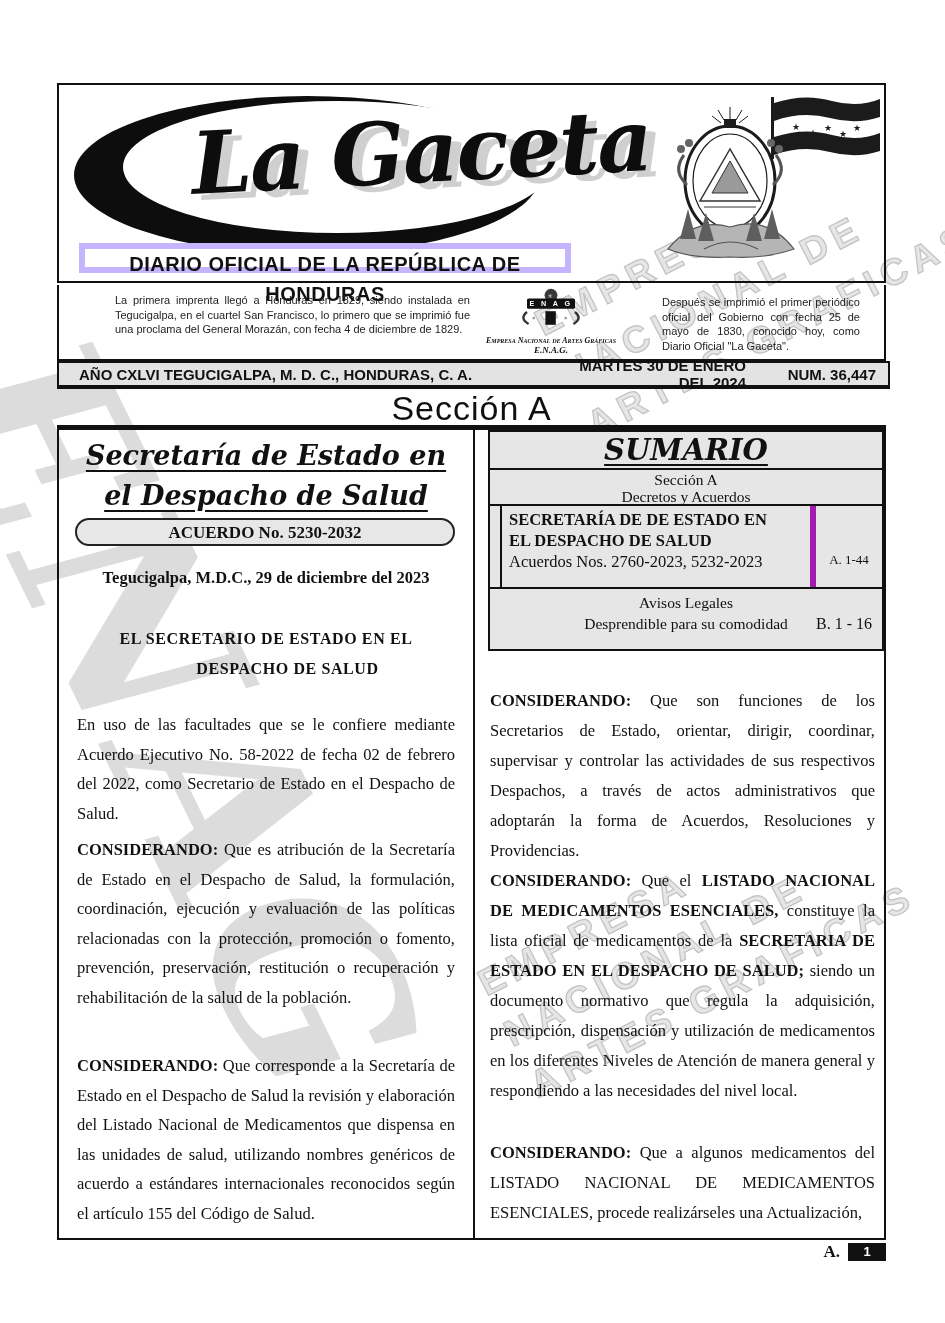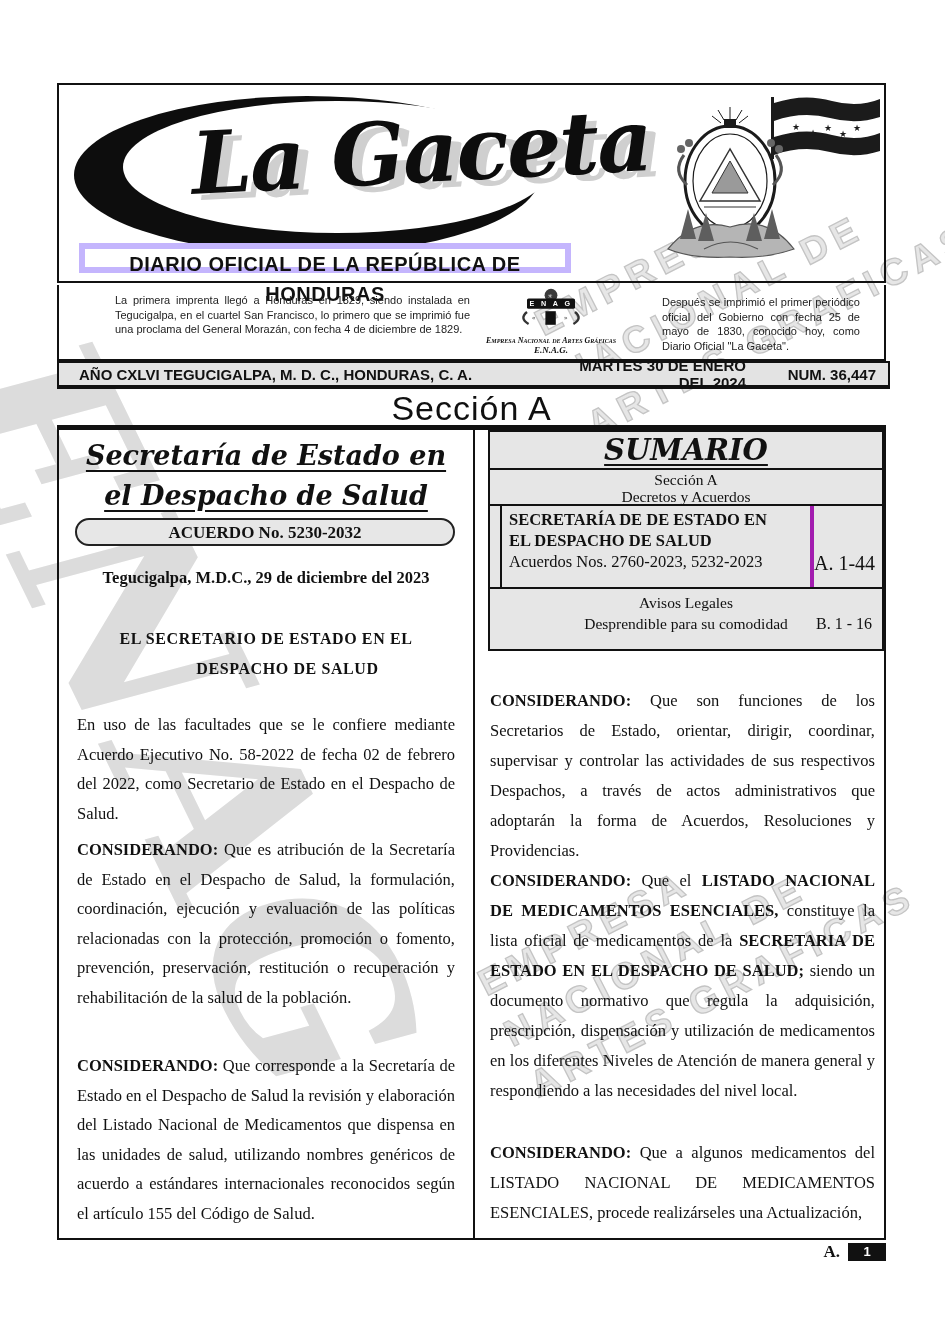--- a/index.html
+++ b/index.html
@@ -61,21 +61,21 @@
   .sumario{left:429px;top:0;width:396px;height:221px;border:2px solid #111;background:#e6e6e6;box-sizing:border-box;}
   .sum-title{height:38px;border-bottom:2px solid #111;text-align:center;font-family:"DejaVu Serif",serif;
     font-style:italic;font-weight:bold;font-size:29px;line-height:36px;box-sizing:border-box;}
   .sum-title span{text-decoration:underline;text-underline-offset:4px;}
   .sum-secA{height:36px;border-bottom:2px solid #111;text-align:center;font-size:15.5px;line-height:17px;
     padding-top:1px;box-sizing:border-box;}
   .sum-entry{height:83px;border-bottom:2px solid #111;box-sizing:border-box;display:grid;
     grid-template-columns:12px 1fr 72px;}
   .sum-entry .c1{border-right:2px solid #111;}
   .sum-entry .c2{padding:3px 4px 0 7px;}
-  .sum-entry .c3{border-left:4px solid #a21caf;font-size:20px;padding-top:46px;box-sizing:border-box;}
+  .sum-entry .c3{border-left:6px solid #a21caf;text-align:center;font-size:13px;padding-top:46px;box-sizing:border-box;}
   .org{font-weight:bold;font-size:16.5px;line-height:21px;}
   .detail{font-size:16.5px;line-height:21px;}
   .sum-secB{height:62px;text-align:center;font-size:15.5px;line-height:21px;padding-top:3px;box-sizing:border-box;position:relative;}
   .secB-pages{position:absolute;right:10px;top:24px;font-size:16px;}
   
   .footer{left:57px;top:1242px;width:829px;display:flex;justify-content:flex-end;align-items:center;gap:8px;z-index:2;}
   .footer .letter{font-weight:bold;font-size:17px;}
   .page-box{width:38px;height:18px;background:#111;color:#fff;text-align:center;
     font-family:"Liberation Sans",sans-serif;font-weight:bold;font-size:13px;line-height:18px;}
 </style>

